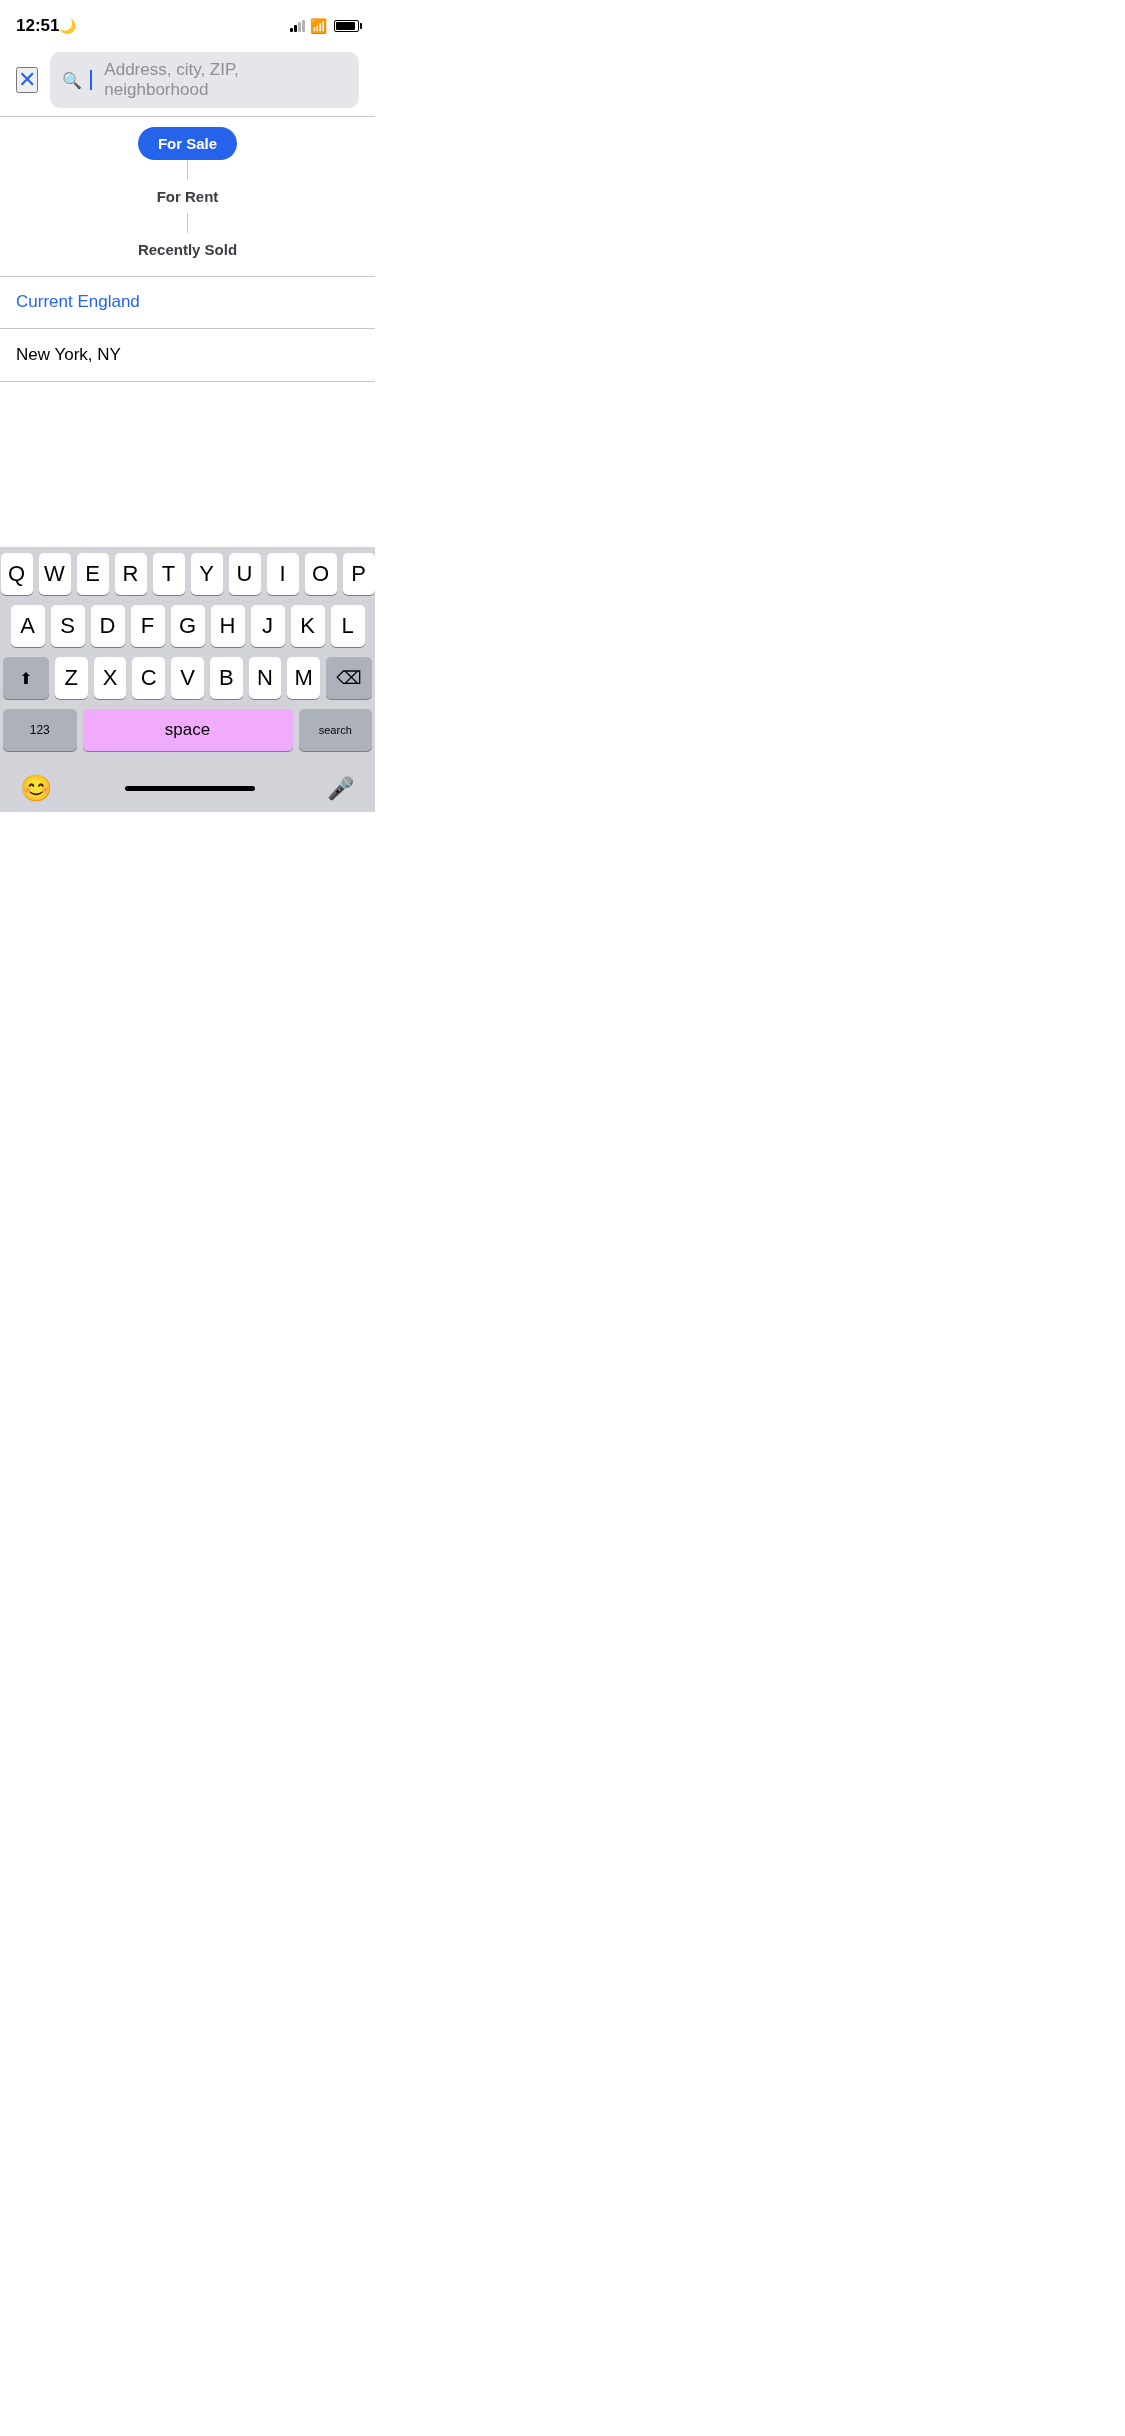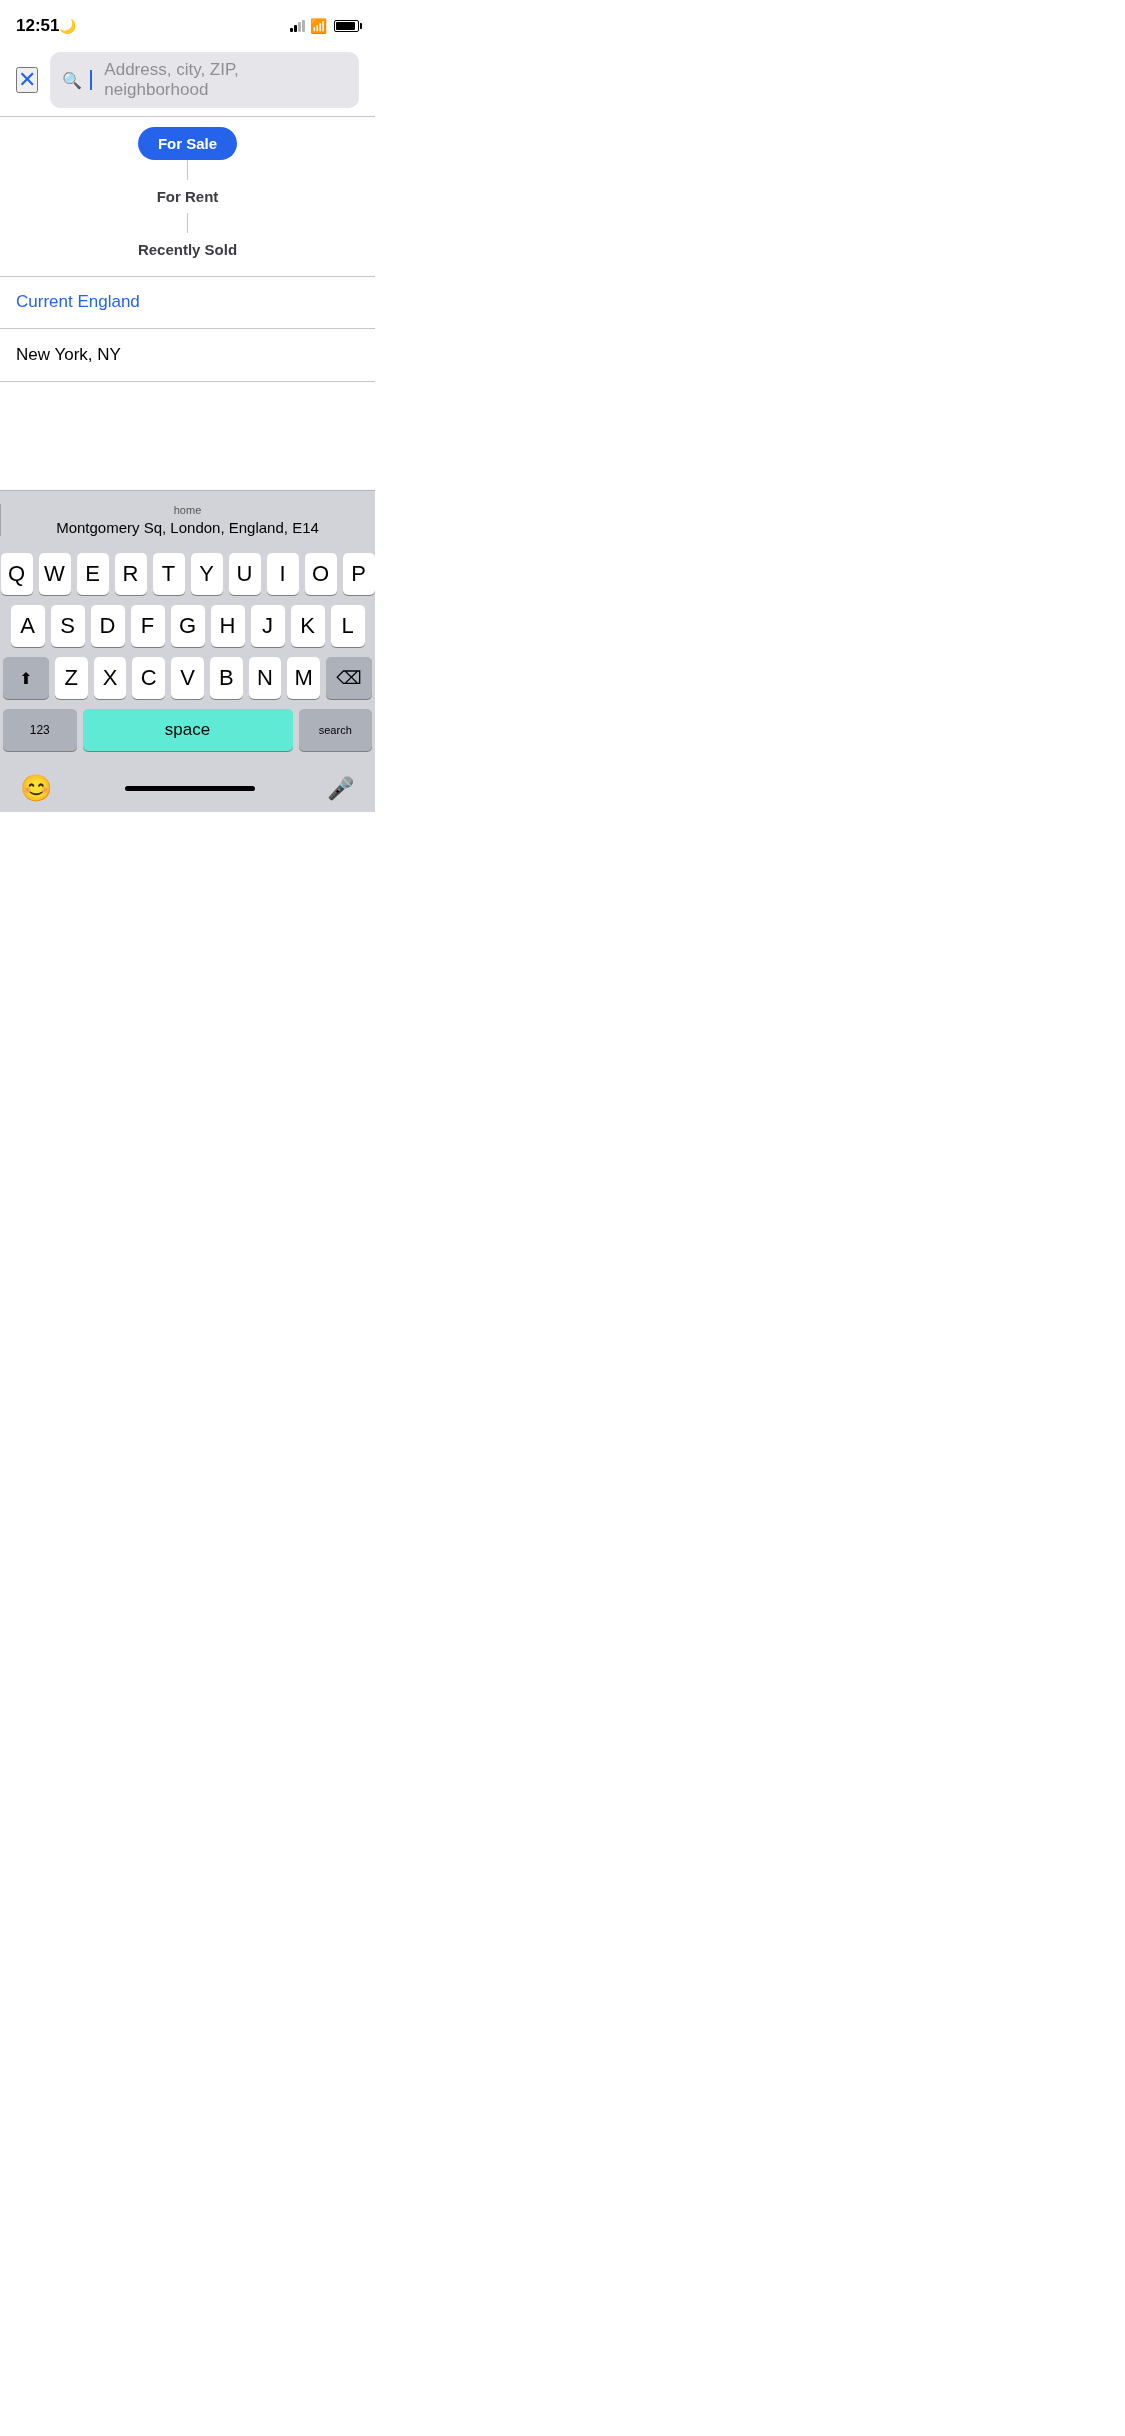--- a/index.html
+++ b/index.html
@@ -280,21 +280,21 @@
     .key.special {
       background: #ADB1BA;
       font-size: 16px;
       color: #000;
       max-width: none;
       flex: 1.4;
       font-weight: 500;
     }
 
     .key.space {
-      background: #5eead4;
+      background: #f0abfc;
       max-width: none;
       flex: 4;
       font-size: 17px;
     }
 
     .key.search-key {
       background: #ADB1BA;
       max-width: none;
       flex: 1.4;
       font-size: 17px;
@@ -387,28 +387,20 @@
 <div class="current-location">Current England</div>
 
 <div class="divider"></div>
 
 <div class="recent-item">New York, NY</div>
 
 <div class="divider"></div>
 
 <div class="keyboard-area">
 
-  <div class="keyboard-suggestion-bar">
-    <div class="suggestion-divider-v"></div>
-    <div class="suggestion-item">
-      <div class="suggestion-label">home</div>
-      <div class="suggestion-value">Montgomery Sq, London, England, E14</div>
-    </div>
-    <div class="suggestion-divider-v"></div>
-  </div>
 
   <div class="keyboard-rows">
 
     <div class="key-row">
       <div class="key">Q</div>
       <div class="key">W</div>
       <div class="key">E</div>
       <div class="key">R</div>
       <div class="key">T</div>
       <div class="key">Y</div>

